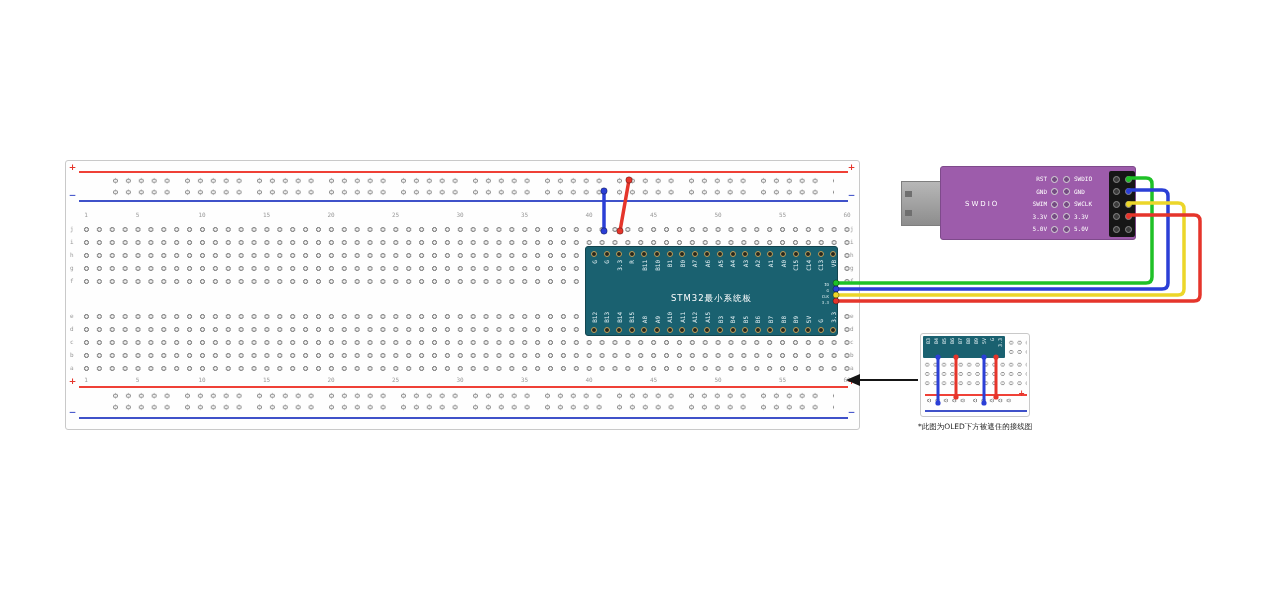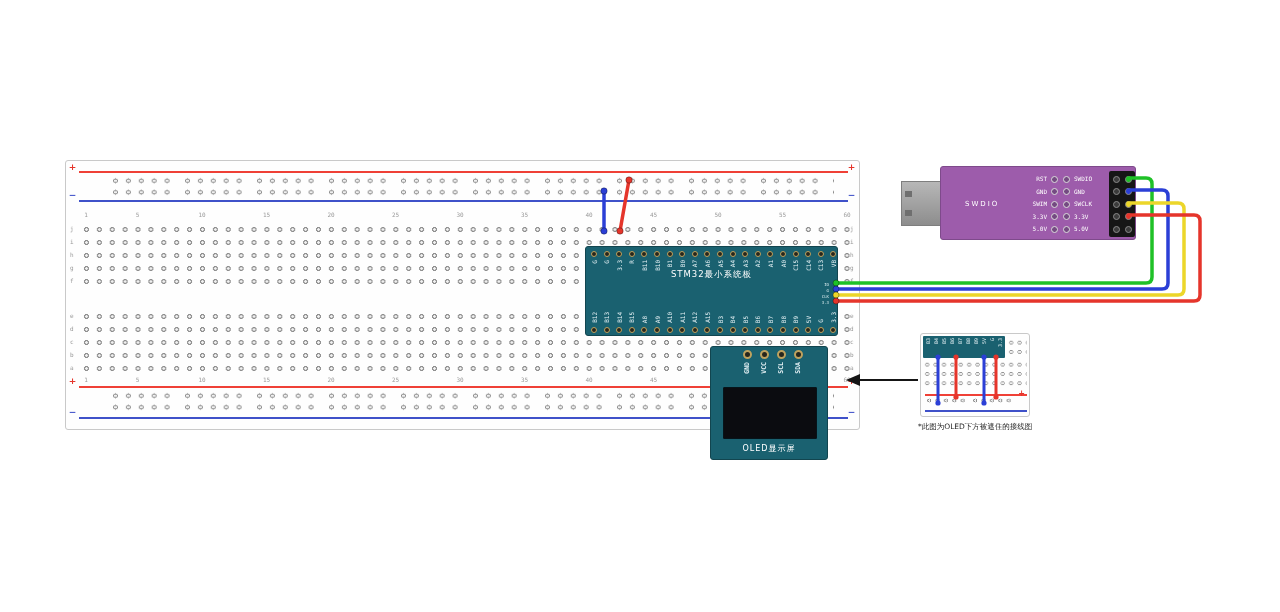--- a/index.html
+++ b/index.html
@@ -140,21 +140,21 @@
       <div class="railsym pos" style="left: 781px; top: 2px;">+</div>
       <div class="railsym neg" style="left: 2px; top: 30px;">−</div>
       <div class="railsym neg" style="left: 781px; top: 30px;">−</div>
       <div class="railsym pos" style="left: 2px; top: 216px;">+</div>
       <div class="railsym pos" style="left: 781px; top: 216px;">+</div>
       <div class="railsym neg" style="left: 2px; top: 247px;">−</div>
       <div class="railsym neg" style="left: 781px; top: 247px;">−</div>
     </div>
 
   <div id="stm32" class="board" style="left:585px; top:246px; width:253px; height:90px;">
-    <div class="boardtitle" style="top:22px;">STM32最小系统板</div>
+    <div class="boardtitle" style="top:46px;">STM32最小系统板</div>
   <div class="pin" style="left: 5px; top: 4px;"></div>
       <div class="vlabel" style="left: 3.5px; top: 13px;">G</div>
       <div class="pin" style="left: 17.6px; top: 4px;"></div>
       <div class="vlabel" style="left: 16.1px; top: 13px;">G</div>
       <div class="pin" style="left: 30.2px; top: 4px;"></div>
       <div class="vlabel" style="left: 28.7px; top: 13px;">3.3</div>
       <div class="pin" style="left: 42.8px; top: 4px;"></div>
       <div class="vlabel" style="left: 41.3px; top: 13px;">R</div>
       <div class="pin" style="left: 55.4px; top: 4px;"></div>
       <div class="vlabel" style="left: 53.9px; top: 13px;">B11</div>
@@ -227,32 +227,20 @@
       <div class="pin" style="left: 231.8px; top: 80px;"></div>
       <div class="vlabel" style="left: 230.3px; bottom: 12px;">G</div>
       <div class="pin" style="left: 244.4px; top: 80px;"></div>
       <div class="vlabel" style="left: 242.9px; bottom: 12px;">3.3</div>
       <div class="swdlabel" style="top: 35px;">IO</div>
       <div class="swdlabel" style="top: 41px;">G</div>
       <div class="swdlabel" style="top: 47px;">CLK</div>
       <div class="swdlabel" style="top: 53px;">3.3</div>
     </div>
 
-  <div id="oled" class="board" style="left:710px; top:346px; width:118px; height:114px;">
-    <div id="oled-screen" style="left:12px; top:40px; width:94px; height:52px;"></div>
-    <div class="boardtitle" style="top:96px; font-size:8px;">OLED显示屏</div>
-  <div class="pin big" style="left: 31.5px; top: 3px;"></div>
-      <div class="vlabel" style="left: 31px; top: 15px; font-size: 6.5px; font-weight: bold; line-height: 10px;">GND</div>
-      <div class="pin big" style="left: 48.5px; top: 3px;"></div>
-      <div class="vlabel" style="left: 48px; top: 15px; font-size: 6.5px; font-weight: bold; line-height: 10px;">VCC</div>
-      <div class="pin big" style="left: 65.5px; top: 3px;"></div>
-      <div class="vlabel" style="left: 65px; top: 15px; font-size: 6.5px; font-weight: bold; line-height: 10px;">SCL</div>
-      <div class="pin big" style="left: 82.5px; top: 3px;"></div>
-      <div class="vlabel" style="left: 82px; top: 15px; font-size: 6.5px; font-weight: bold; line-height: 10px;">SDA</div>
-    </div>
 
   <div id="usb" style="left:901px; top:181px; width:44px; height:45px;">
     <div class="usbslot" style="left:3px; top:9px;"></div>
     <div class="usbslot" style="left:3px; top:28px;"></div>
   </div>
   <div id="stlink" style="left: 940px; top: 166px; width: 196px; height: 74px; background-color: rgb(157, 92, 171);">
     <div id="stlink-label" style="left:24px; top:33px;">SWDIO</div>
     <div id="stlink-header" style="left:168px; top:4px; width:26px; height:66px;">
         <div class="hdr-pin" style="left: 4px; top: 4.5px; background: rgb(60, 60, 60);"></div>
         <div class="hdr-pin" style="left: 16px; top: 4.5px; background: rgb(31, 193, 39);"></div>

